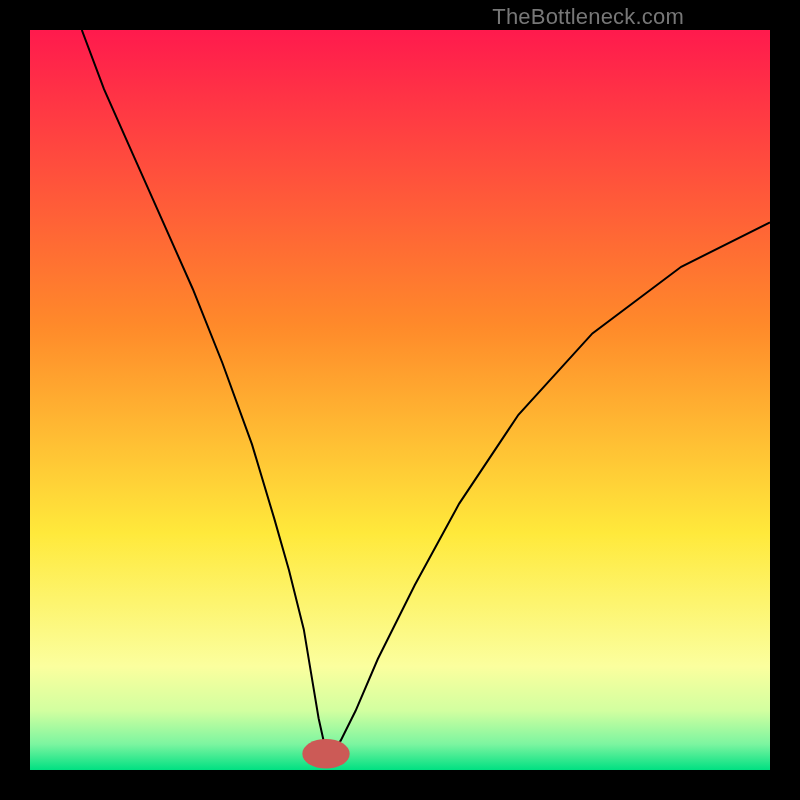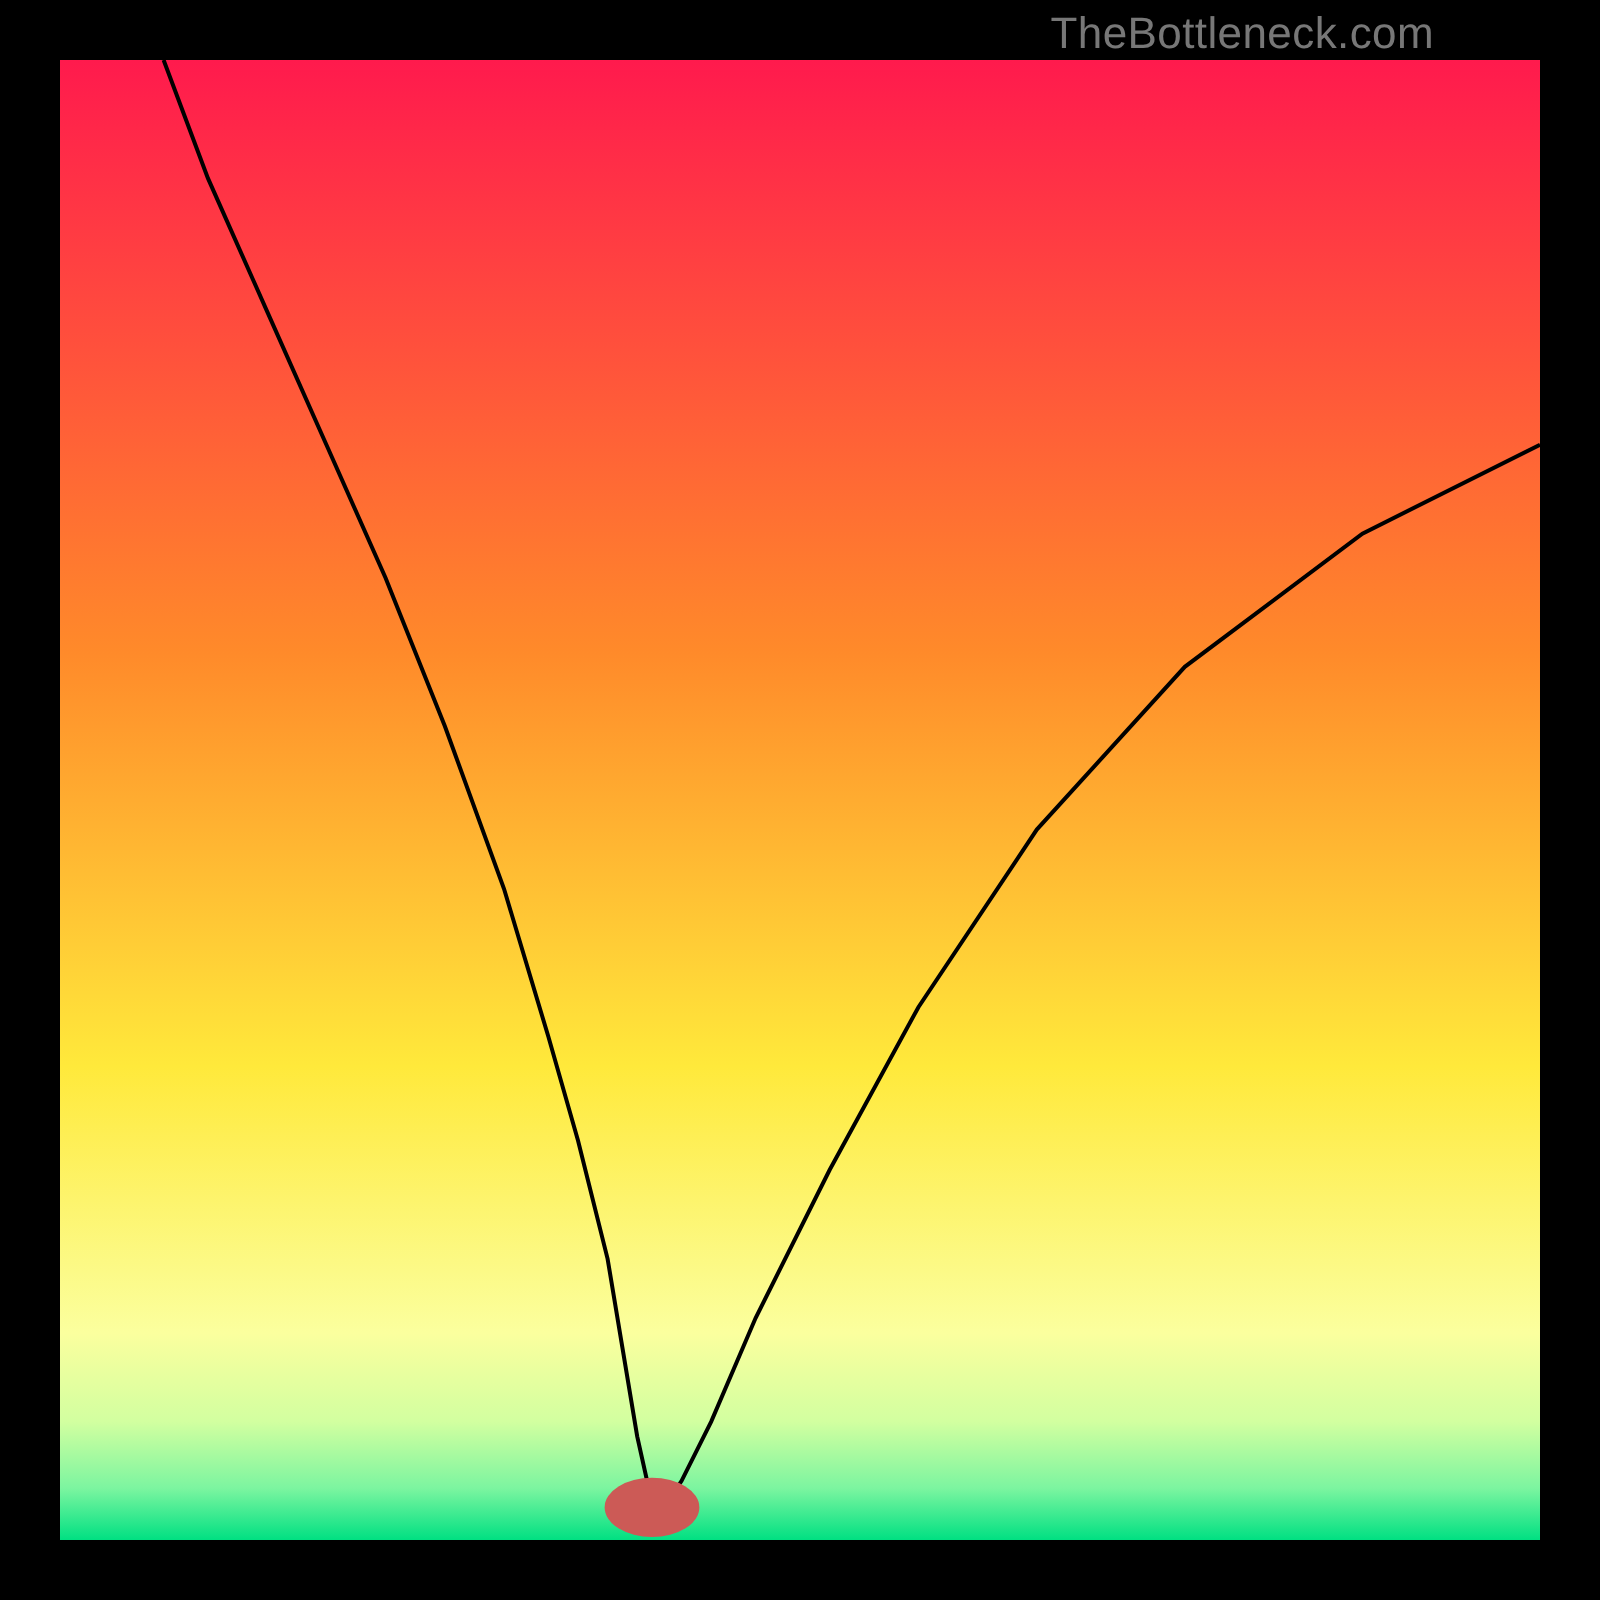--- a/index.html
+++ b/index.html
@@ -9,21 +9,20 @@
     height: 800px;
     overflow: hidden;
     background: #000;
     font-family: Arial, Helvetica, sans-serif;
   }
   .outer {
     position: relative;
     width: 716px;
     height: 800px;
     background: #000;
-    padding-left: 33px;
   }
   .plot-area {
     position: absolute;
     left: 30px;
     top: 30px;
     width: 740px;
     height: 740px;
   }
   .plot-svg {
     display: block;

